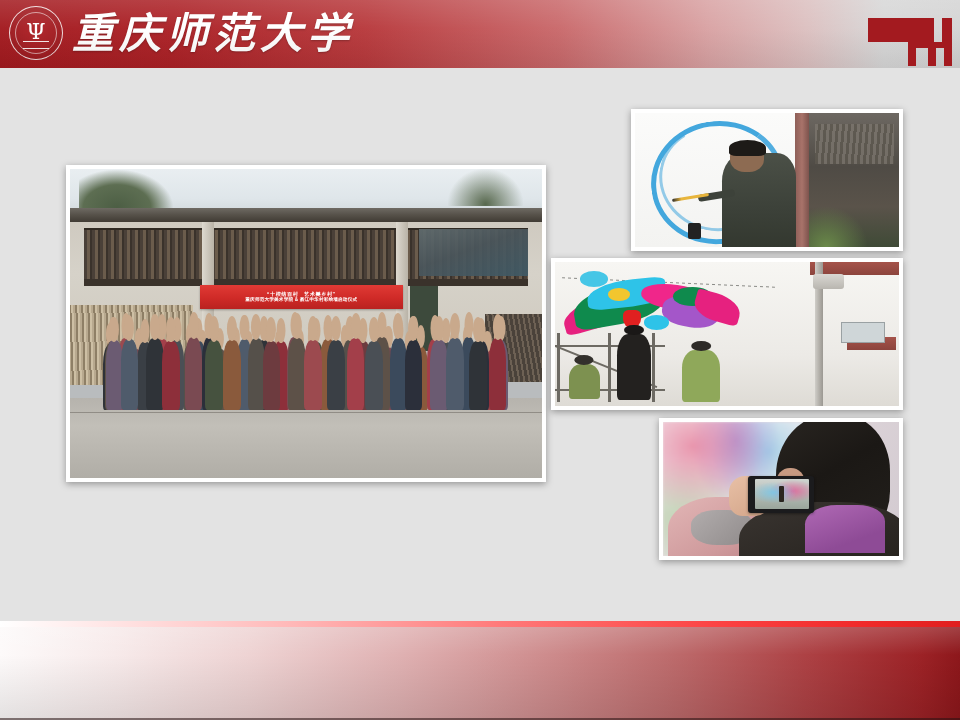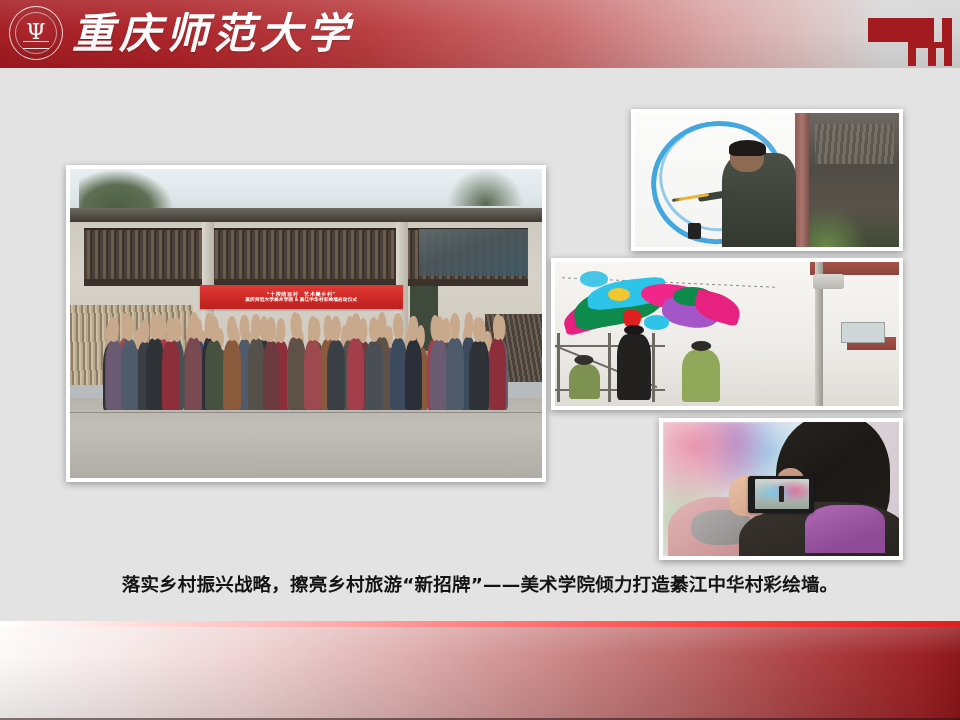--- a/index.html
+++ b/index.html
@@ -413,21 +413,20 @@
         <div class="ph-shoulder"></div>
         <div class="ph-scarf"></div>
         <div class="ph-hand"></div>
         <div class="ph-phone">
           <div class="ph-screen"></div>
         </div>
       </div>
     </div>
   </div>
 
-  <div class="caption">落实乡村振兴战略，擦亮乡村旅游“新招牌”——美术学院倾力打造綦江中华村彩绘墙。</div>
 
   <div class="meander-bl">
     <svg viewBox="0 0 96 58" preserveAspectRatio="none" aria-hidden="true">
       <path d="M92 48 H26 V32 H38 V40 H32 V36 H26 V24 H18 V48 H8 V0 H16 V18 H24 V0 H32 V18 H44 V0 H52 V24 H92 Z" fill="#a31a1f"></path>
     </svg>
   </div>
   <div class="footer-rule"></div>
   <div class="footer-band">
     <div class="footer-shade"></div>
     <div class="footer-hairline"></div>

